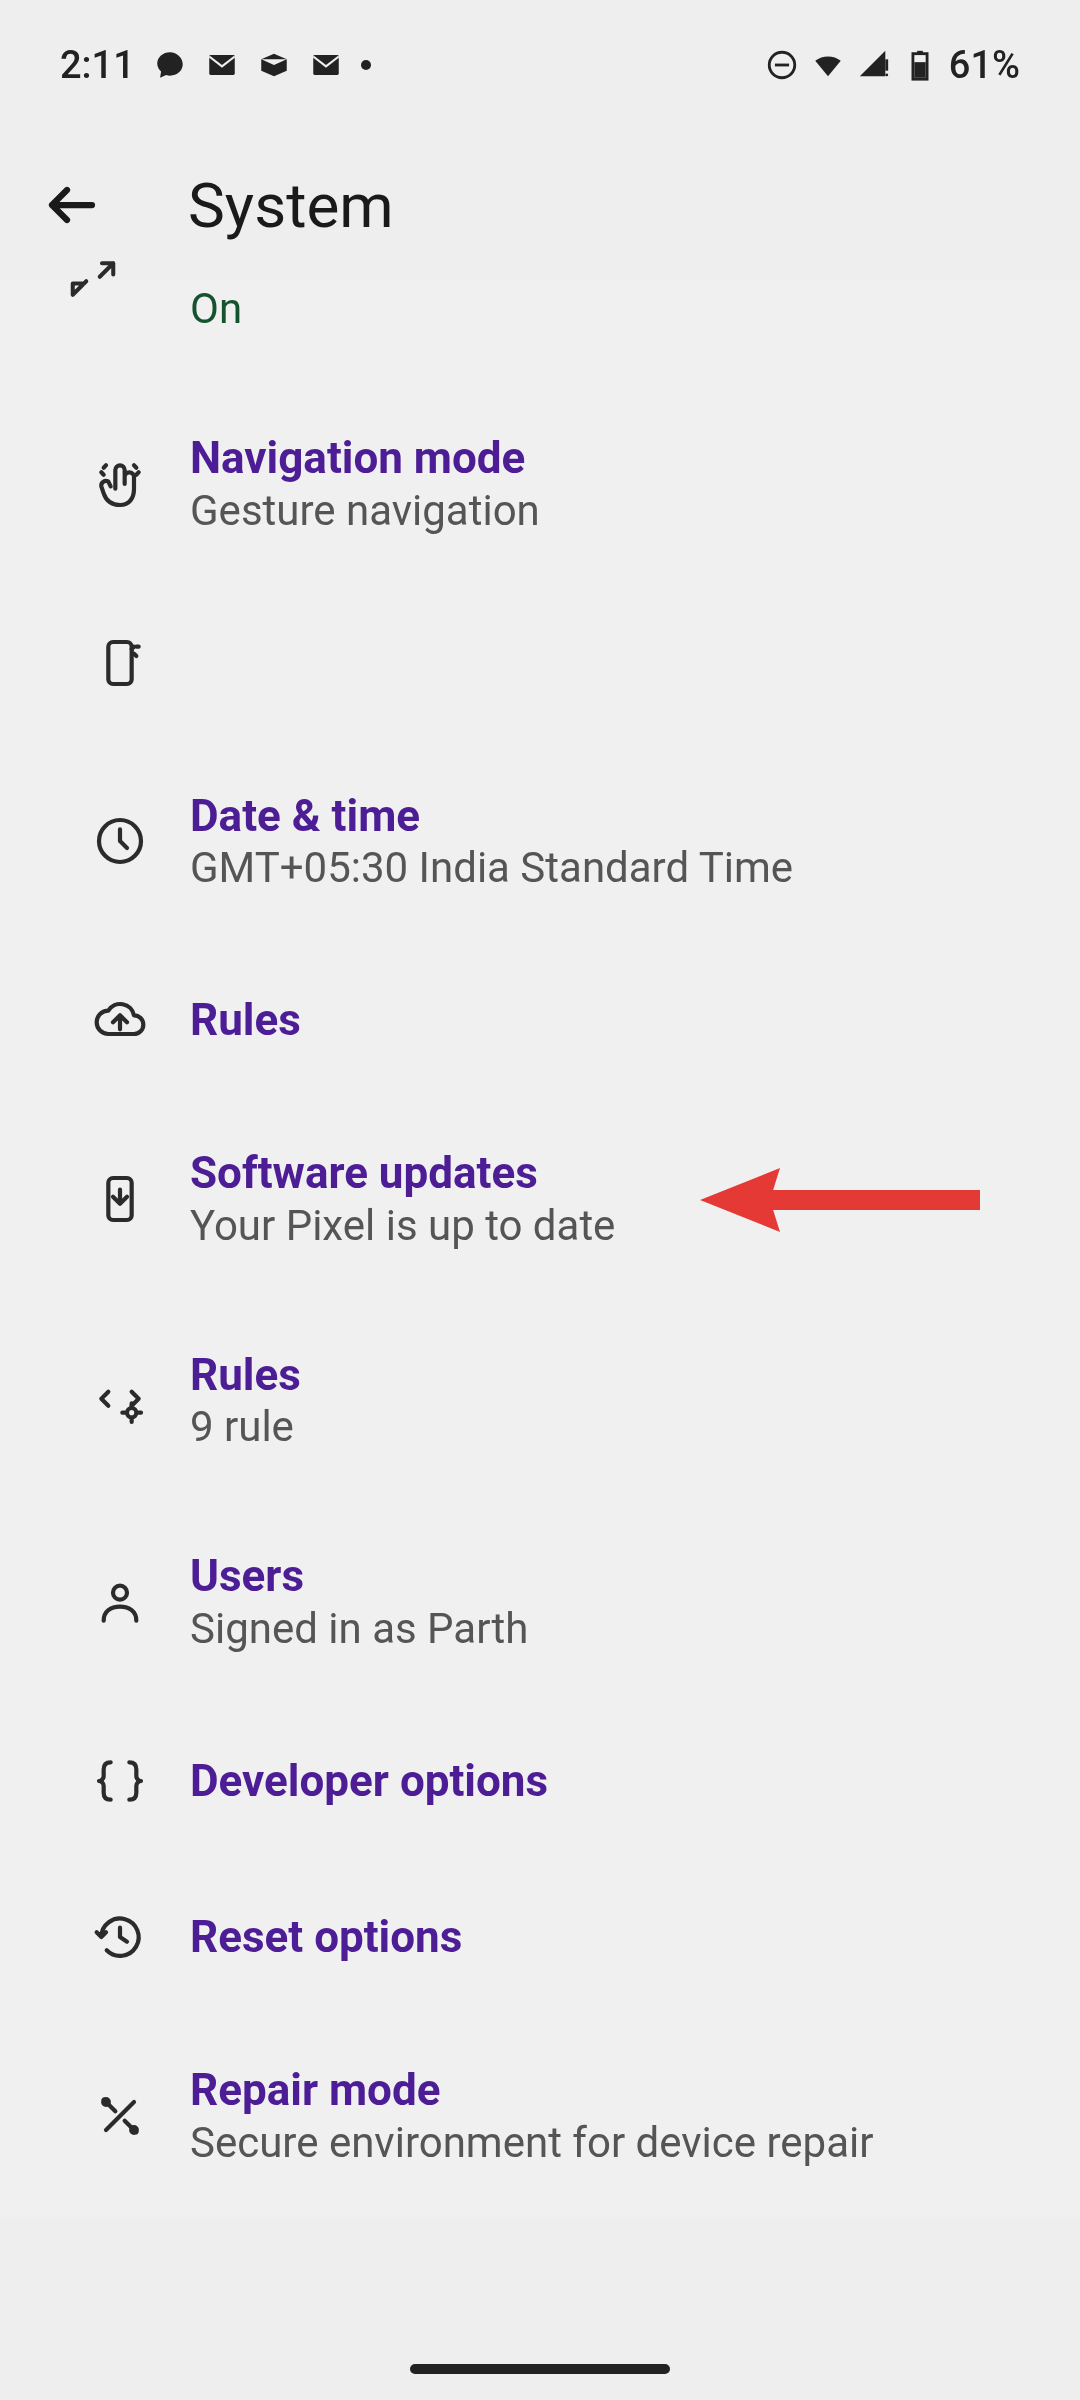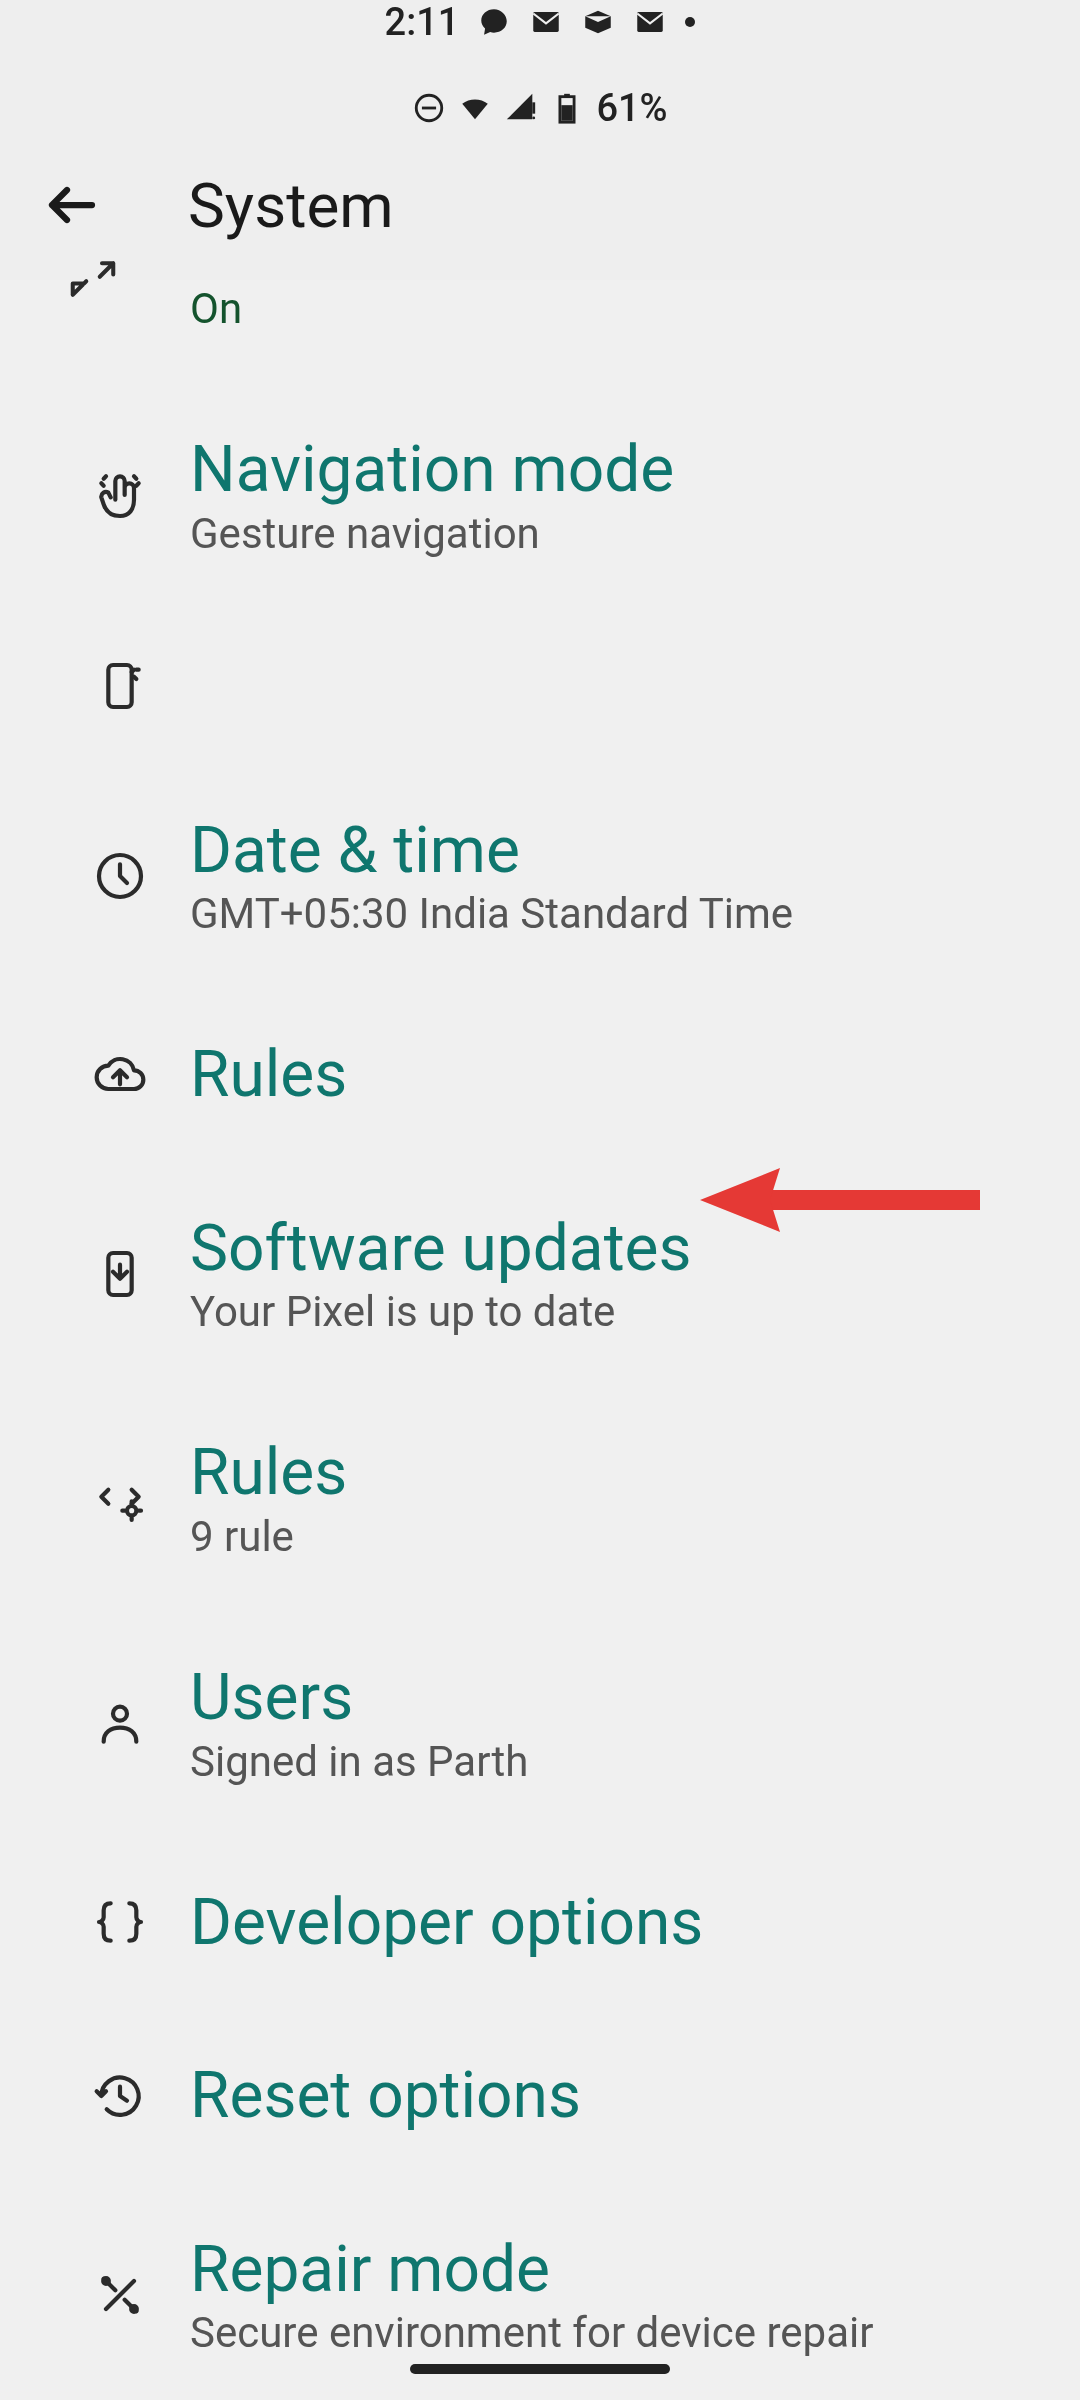--- a/index.html
+++ b/index.html
@@ -13,21 +13,20 @@
   }
   .status-bar {
     height: 130px;
     display: flex;
     align-items: center;
     justify-content: space-between;
     padding: 0 60px;
     font-size: 38px;
     font-weight: 500;
     color: #222;
-    flex-direction: column;
   }
   .status-left { display: flex; align-items: center; gap: 18px; }
   .status-right { display: flex; align-items: center; gap: 12px; text-align: right; }
   .status-icon-sm { width: 34px; height: 34px; fill: #222; }
   .dot { width: 10px; height: 10px; background:#222; border-radius:50%; }
 
   .toolbar {
     height: 150px;
     display: flex;
     align-items: center;
@@ -61,21 +60,21 @@
   }
   .row .icon-wrap {
     width: 140px;
     display:flex;
     justify-content:center;
     align-items:center;
     flex-shrink:0;
   }
   .row .icon-wrap svg { width: 56px; height: 56px; fill:none; stroke:#2b2b2b; stroke-width:1.8; stroke-linecap:round; stroke-linejoin:round; }
   .row .texts { flex:1; }
-  .row .label { font-size: 64px; font-weight:400; color:#0f766e; line-height:1.15; }
+  .row .label { font-size: 44px; font-weight:700; color:#4c1d95; line-height:1.15; }
   .row .sub { font-size: 42px; color:#555; margin-top: 2px; }
 
   .arrow {
     position:absolute;
     right: 100px;
     top: 1160px;
     width: 290px;
     height: 80px;
     pointer-events:none;
   }

